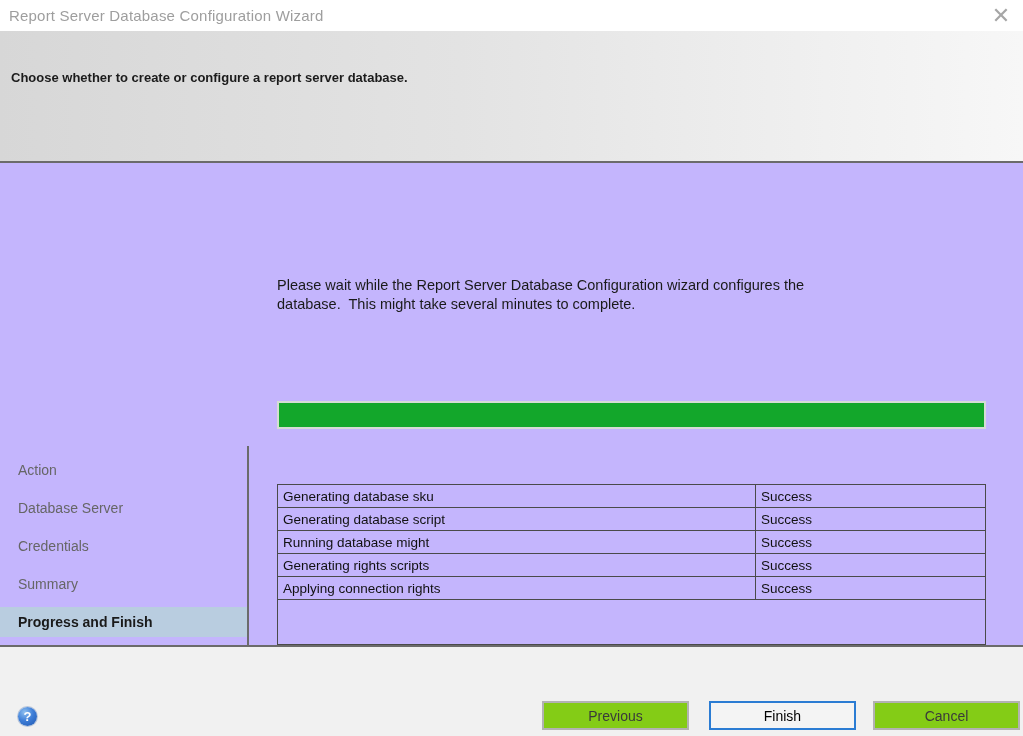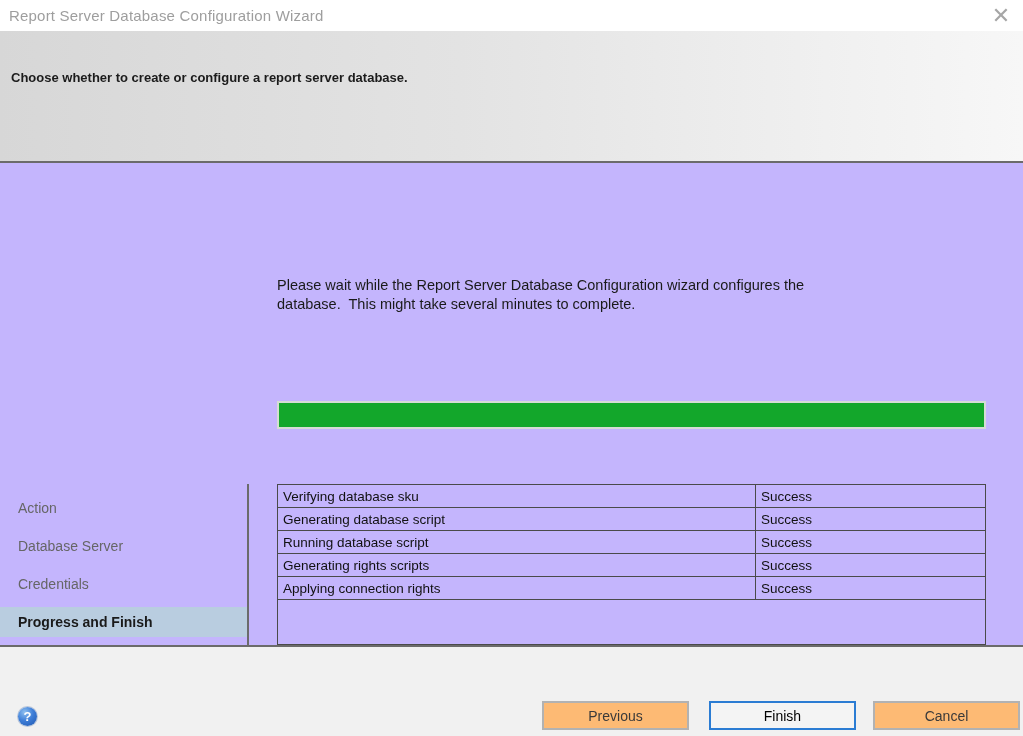--- a/index.html
+++ b/index.html
@@ -165,21 +165,21 @@
     align-items: center;
     justify-content: center;
     margin-right: auto;
     margin-bottom: 4px;
     cursor: pointer;
   }
   .btn {
     width: 147px;
     height: 29px;
     margin-left: 17px;
-    background: #fdba74;
+    background: #84cc16;
     border: 2px solid #b2b2b2;
     font-family: "Liberation Sans", "DejaVu Sans", sans-serif;
     font-size: 14px;
     color: #3a3a3a;
     display: flex;
     align-items: center;
     justify-content: center;
     cursor: pointer;
   }
   .btn.default {
@@ -202,47 +202,48 @@
   <div class="header">
     <div class="header-subtitle">Choose whether to create or configure a report server database.</div>
   </div>
 
   <div class="body">
 
     <div class="sidebar">
       <div class="step-item">Action</div>
       <div class="step-item">Database Server</div>
       <div class="step-item">Credentials</div>
+      <div class="step-item">Summary</div>
       <div class="step-item selected">Progress and Finish</div>
     </div>
 
     <div class="content">
       <div class="instruction">Please wait while the Report Server Database Configuration wizard configures the
 database.  This might take several minutes to complete.</div>
 
       <div class="progress-track">
         <div class="progress-fill" style="width:100%"></div>
       </div>
 
       <table class="task-table">
         <colgroup>
             <col class="c-task">
             <col class="c-status">
           </colgroup>
         <tbody>
             <tr>
-          <td>Verifying database sku</td>
+          <td>Generating database sku</td>
           <td>Success</td>
         </tr>
         <tr>
           <td>Generating database script</td>
           <td>Success</td>
         </tr>
         <tr>
-          <td>Running database script</td>
+          <td>Running database might</td>
           <td>Success</td>
         </tr>
         <tr>
           <td>Generating rights scripts</td>
           <td>Success</td>
         </tr>
         <tr>
           <td>Applying connection rights</td>
           <td>Success</td>
         </tr>

